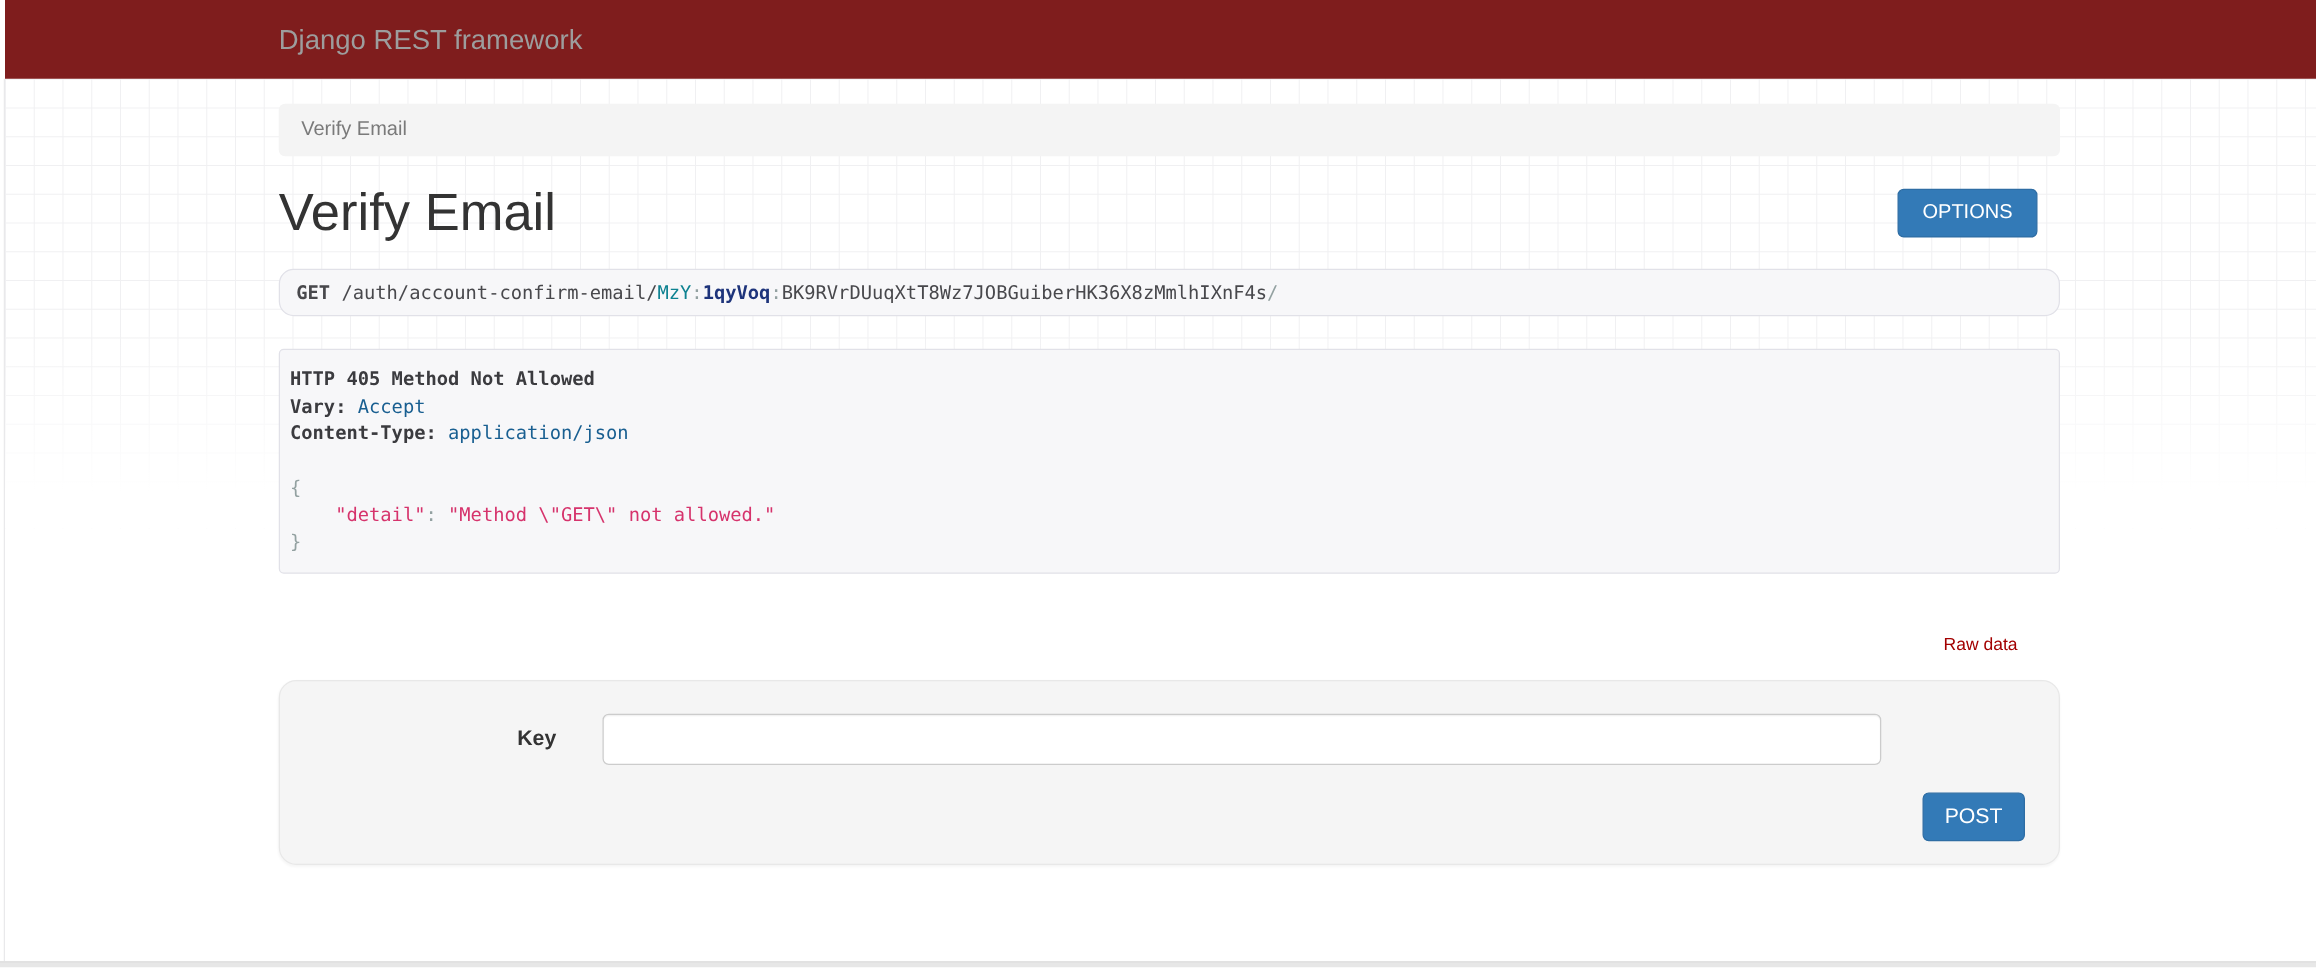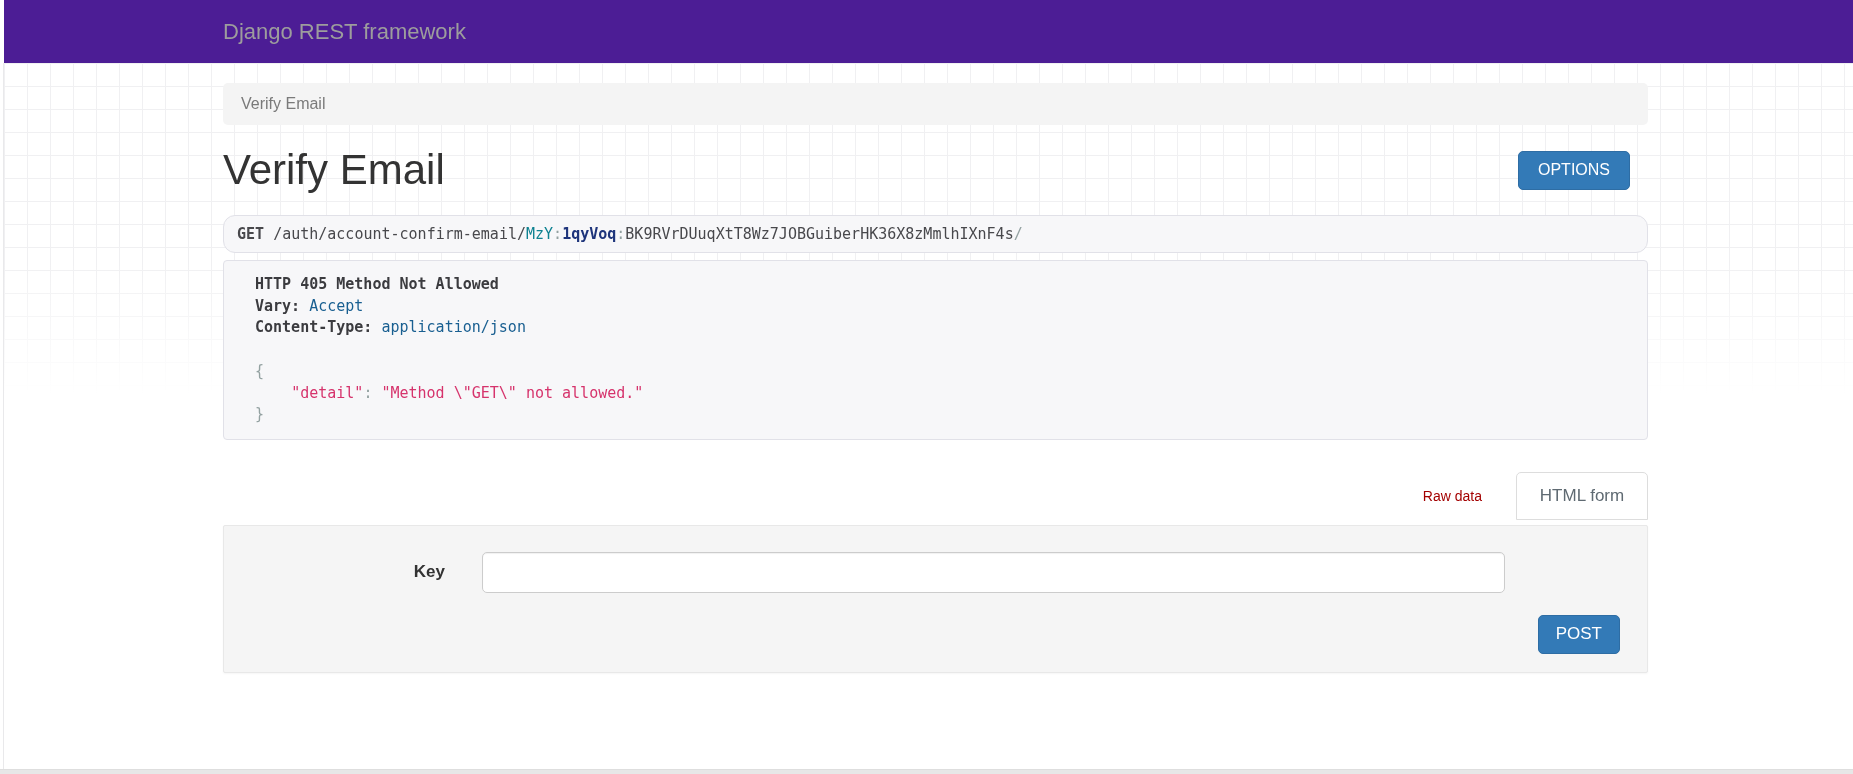--- a/index.html
+++ b/index.html
@@ -22,21 +22,21 @@
   }
   .grid-bg::after {
     content:""; position:absolute; left:0; right:0; top:0; bottom:0;
     background:linear-gradient(to bottom, rgba(255,255,255,0) 55%, #ffffff 92%);
   }
   .left-edge { position:absolute; left:3px; top:63px; bottom:5px; width:1px; background:#e9e9eb; }
   .bottom-strip { position:absolute; left:0; right:0; bottom:0; height:5px; background:#e7e7e7; border-top:1px solid #dedede; }
 
   
   .navbar {
-    position:relative; margin-left:4px; height:63px; background:#4c1d95;
+    position:relative; margin-left:4px; height:63px; background:#7f1d1d;
     display:flex; align-items:center; z-index:2;
   }
   .navbar .brand {
     margin-left:219px; color:#9d9d9d; font-size:22px; text-decoration:none; cursor:pointer;
   }
 
   .container { position:relative; margin-left:223px; width:1425px; z-index:1; }
 
   
   .breadcrumb {
@@ -64,43 +64,43 @@
   .mono-b { font-weight:bold; }
   .tok-pun { color:#93a1a1; }
   .tok-typ { color:#0e8291; }
   .tok-kwd { color:#1e347b; font-weight:bold; }
   .tok-pln { color:#48484c; }
   .tok-lit { color:#195f91; }
   .tok-str { color:#d6336c; }
 
   
   .response-block {
-    margin-top:7px; background:#f7f7f9; border:1px solid #e1e1e8; border-radius:4px;
-    padding:13px 31px; font-family:"DejaVu Sans Mono", monospace; font-size:15px;
+    margin-top:26px; background:#f7f7f9; border:1px solid #e1e1e8; border-radius:4px;
+    padding:13px 8px; font-family:"DejaVu Sans Mono", monospace; font-size:15px;
     line-height:21.7px; color:#3b3b3f;
   }
   .response-block .hdr-name { font-weight:bold; color:#3b3b3f; }
   .resp-line { white-space:pre; }
 
   
   .tab-row { margin-top:32px; display:flex; justify-content:flex-end; align-items:stretch; height:48px; }
   .tab-link {
     display:flex; align-items:center; padding:0 19px; font-size:14px;
     color:#a30000; cursor:pointer; text-decoration:none; margin-right:15px;
   }
   .tab-active {
     display:flex; align-items:center; justify-content:center;
     width:132px; background:#fff; border:1px solid #ddd;
     border-radius:5px 5px 0 0; font-size:17px; color:#5f6a72; cursor:pointer;
   }
 
   
   .form-panel {
     margin-top:5px; height:148px; background:#f5f5f5;
-    border:1px solid #e8e8e8; border-radius:2px;
+    border:1px solid #e8e8e8; border-radius:14px;
     box-shadow:0 1px 2px rgba(0,0,0,0.04);
   }
   .form-row { display:flex; align-items:center; margin-top:26px; }
   .field-label { width:221px; text-align:right; font-size:17px; font-weight:bold; color:#333; }
   .field-input {
     margin-left:37px; width:1023px; height:41px;
     border:1px solid #ccc; border-radius:5px; background:#fff;
     box-shadow:inset 0 1px 1px rgba(0,0,0,0.06);
     font-size:16px; padding:0 12px; font-family:"Liberation Sans", sans-serif;
     outline:none;
@@ -138,21 +138,20 @@
     <div class="resp-line"><span class="hdr-name">Vary:</span><span> </span><span class="tok-lit">Accept</span></div>
     <div class="resp-line"><span class="hdr-name">Content-Type:</span><span> </span><span class="tok-lit">application/json</span></div>
     <div class="resp-line">&nbsp;</div>
     <div class="resp-line"><span class="tok-pun">{</span></div>
     <div class="resp-line"><span>    </span><span class="tok-str">"detail"</span><span class="tok-pun">: </span><span class="tok-str">"Method \"GET\" not allowed."</span></div>
     <div class="resp-line"><span class="tok-pun">}</span></div>
   </div>
 
   <div class="tab-row">
     <a class="tab-link">Raw data</a>
-    <div class="tab-active">HTML form</div>
   </div>
 
   <div class="form-panel">
     <div class="form-row">
       <label class="field-label">Key</label>
       <input class="field-input" type="text" value="" style="">
     </div>
     <div class="action-row">
       <button class="btn btn-post">POST</button>
     </div>

